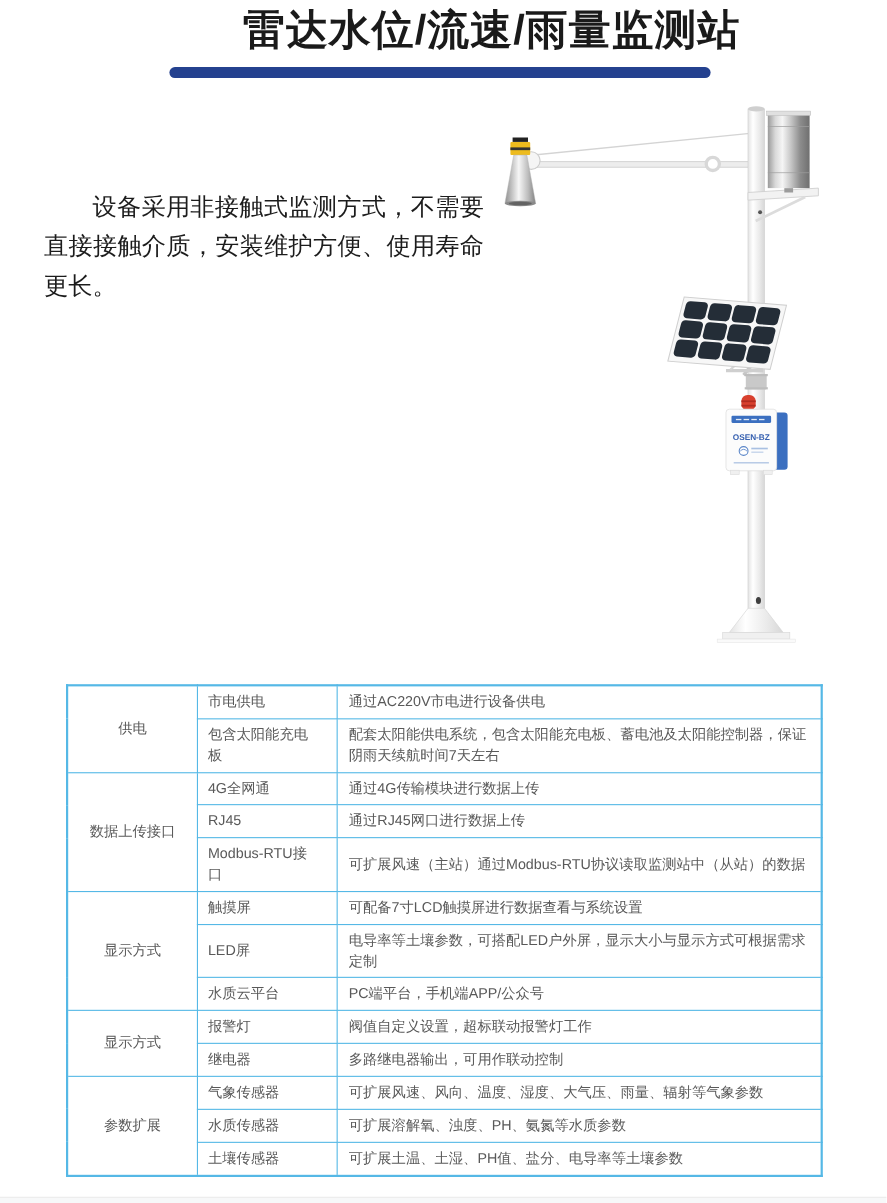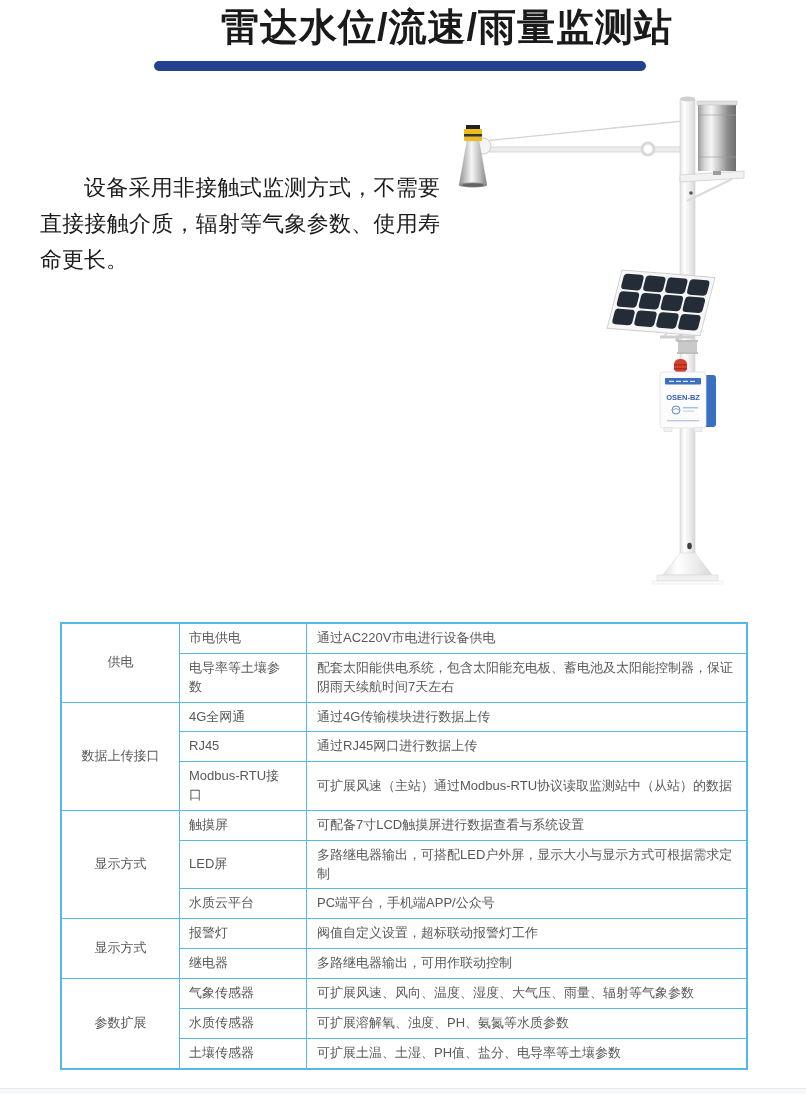--- a/index.html
+++ b/index.html
@@ -45,21 +45,21 @@
     background:#f7f8f9;border-top:1px solid #ebebeb;
   }
 </style>
 </head>
 <body>
 
 <h1 class="page-title">雷达水位/流速/雨量监测站</h1>
 <div class="accent-bar"></div>
 
 <div class="intro">
-  <p>设备采用非接触式监测方式，不需要直接接触介质，辐射等气象参数、使用寿命更长。</p>
+  <p>设备采用非接触式监测方式，不需要直接接触介质，安装维护方便、使用寿命更长。</p>
 </div>
 
 <svg class="illustration" viewBox="0 0 380 530">
   <defs>
     <linearGradient id="gradPole" x1="0" y1="0" x2="1" y2="0">
       <stop offset="0" stop-color="#e3e3e3"></stop>
         <stop offset="0.3" stop-color="#ffffff"></stop>
       <stop offset="0.7" stop-color="#eaeaea"></stop>
         <stop offset="1" stop-color="#d7d7d7"></stop>
     </linearGradient>
@@ -178,21 +178,21 @@
 </svg>
 
 <table class="spec-table">
   <tbody>
       <tr>
         <td rowspan="2" class="gcell">供电</td>
         <td class="icell">市电供电</td>
         <td class="dcell">通过AC220V市电进行设备供电</td>
       </tr>
       <tr>
-        <td class="icell">电导率等土壤参数</td>
+        <td class="icell">包含太阳能充电板</td>
         <td class="dcell">配套太阳能供电系统，包含太阳能充电板、蓄电池及太阳能控制器，保证阴雨天续航时间7天左右</td>
       </tr>
       <tr>
         <td rowspan="3" class="gcell">数据上传接口</td>
         <td class="icell">4G全网通</td>
         <td class="dcell">通过4G传输模块进行数据上传</td>
       </tr>
       <tr>
         <td class="icell">RJ45</td>
         <td class="dcell">通过RJ45网口进行数据上传</td>
@@ -201,21 +201,21 @@
         <td class="icell">Modbus-RTU接口</td>
         <td class="dcell">可扩展风速（主站）通过Modbus-RTU协议读取监测站中（从站）的数据</td>
       </tr>
       <tr>
         <td rowspan="3" class="gcell">显示方式</td>
         <td class="icell">触摸屏</td>
         <td class="dcell">可配备7寸LCD触摸屏进行数据查看与系统设置</td>
       </tr>
       <tr>
         <td class="icell">LED屏</td>
-        <td class="dcell">多路继电器输出，可搭配LED户外屏，显示大小与显示方式可根据需求定制</td>
+        <td class="dcell">电导率等土壤参数，可搭配LED户外屏，显示大小与显示方式可根据需求定制</td>
       </tr>
       <tr>
         <td class="icell">水质云平台</td>
         <td class="dcell">PC端平台，手机端APP/公众号</td>
       </tr>
       <tr>
         <td rowspan="2" class="gcell">显示方式</td>
         <td class="icell">报警灯</td>
         <td class="dcell">阀值自定义设置，超标联动报警灯工作</td>
       </tr>

